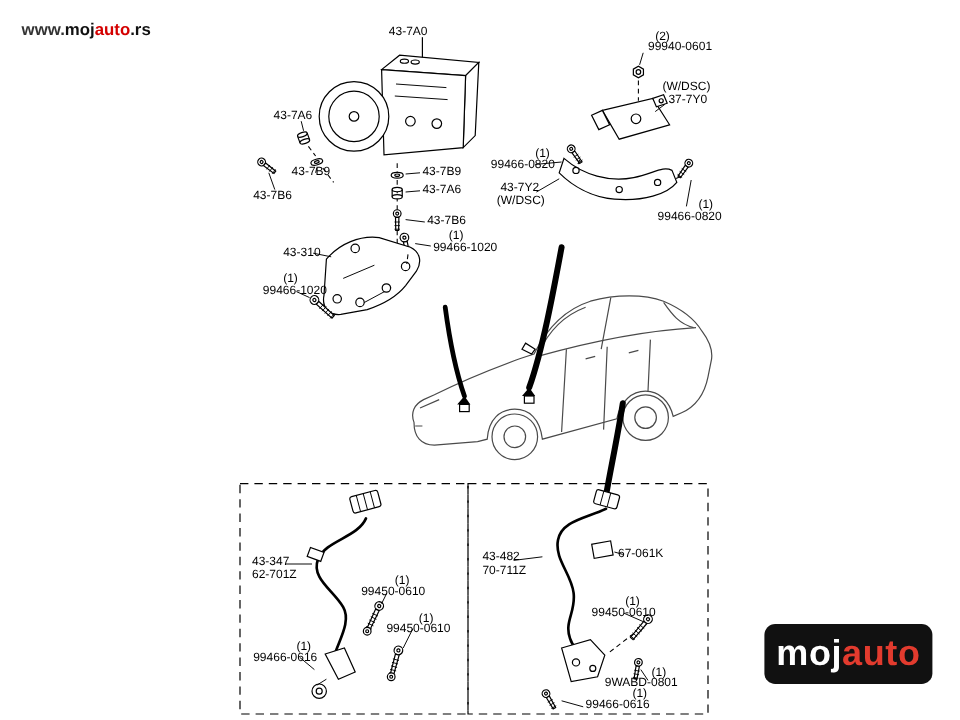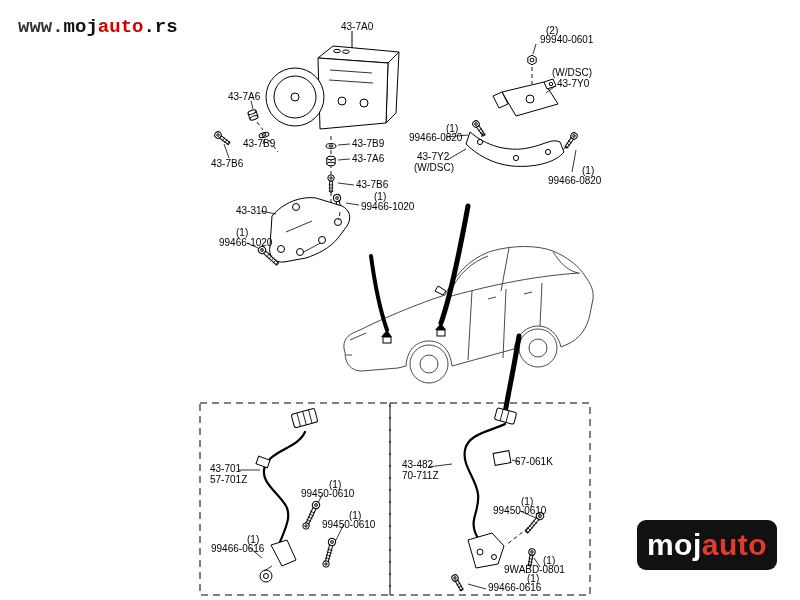--- a/index.html
+++ b/index.html
@@ -1,20 +1,20 @@
 <!DOCTYPE html>
 <html><head>
 <meta charset="utf-8">
 <style>
   html,body{margin:0;padding:0;background:#fff;}
   .stage{position:relative;width:800px;height:600px;background:#fff;overflow:hidden;
          font-family:"Liberation Sans",sans-serif;}
   .stage svg{position:absolute;left:0;top:0;}
   .lbl{position:absolute;font-size:10px;line-height:10px;color:#000;white-space:nowrap;}
-  .hdr{position:absolute;left:18px;top:16px;font-size:19px;font-weight:bold;color:#111;font-family:Liberation Mono, monospace;}
+  .hdr{position:absolute;left:18px;top:16px;font-size:14px;font-weight:bold;color:#111;}
   .hdr .www{font-weight:bold;color:#333;}
   .wm{position:absolute;left:637px;top:520px;width:140px;height:50px;border-radius:9px;
       display:flex;align-items:center;justify-content:center;font-size:30px;font-weight:bold;}
   .wm span{letter-spacing:.5px;}
   
   .ln{stroke:#000;fill:none;stroke-width:1;}
   .t{stroke-width:.8;}
   .wh{fill:#fff;stroke:#000;stroke-width:1;}
   .dash{stroke:#000;fill:none;stroke-width:.9;stroke-dasharray:4 3;}
   .car{stroke:#4a4a4a;fill:none;stroke-width:1;}
@@ -192,26 +192,26 @@
       <use href="#boltS" transform="translate(455,578) rotate(60)"></use>
       <path class="dash" d="M528,528 L506,545"></path>
       <path class="ln t" d="M428,467 L452,464 M519,462 L512,460 M520,511 L536,518 M540,567 L534,558 M486,589 L468,584"></path>
     </g>
   </svg>
 
   <div class="hdr">
     <span class="www">www.</span><span>moj</span><span style="color: rgb(212, 0, 0);">auto</span><span>.rs</span>
   </div>
 
-  <span class="lbl" style="left:341px;top:22px">43-7A0</span>
+  <span class="lbl" style="left:324px;top:22px">43-7A0</span>
 
   <span class="lbl" style="left:546px;top:26px">(2)</span>
   <span class="lbl" style="left:540px;top:35px">99940-0601</span>
   <span class="lbl" style="left:552px;top:68px">(W/DSC)</span>
-  <span class="lbl" style="left:557px;top:79px">43-7Y0</span>
+  <span class="lbl" style="left:557px;top:79px">37-7Y0</span>
 
   <span class="lbl" style="left:228px;top:92px">43-7A6</span>
   <span class="lbl" style="left:243px;top:139px">43-7B9</span>
   <span class="lbl" style="left:211px;top:159px">43-7B6</span>
 
   <span class="lbl" style="left:352px;top:139px">43-7B9</span>
   <span class="lbl" style="left:352px;top:154px">43-7A6</span>
   <span class="lbl" style="left:356px;top:180px">43-7B6</span>
   <span class="lbl" style="left:374px;top:192px">(1)</span>
   <span class="lbl" style="left:361px;top:202px">99466-1020</span>
@@ -220,22 +220,22 @@
   <span class="lbl" style="left:236px;top:228px">(1)</span>
   <span class="lbl" style="left:219px;top:238px">99466-1020</span>
 
   <span class="lbl" style="left:446px;top:124px">(1)</span>
   <span class="lbl" style="left:409px;top:133px">99466-0820</span>
   <span class="lbl" style="left:417px;top:152px">43-7Y2</span>
   <span class="lbl" style="left:414px;top:163px">(W/DSC)</span>
   <span class="lbl" style="left:582px;top:166px">(1)</span>
   <span class="lbl" style="left:548px;top:176px">99466-0820</span>
 
-  <span class="lbl" style="left:210px;top:464px">43-701</span>
-  <span class="lbl" style="left:210px;top:475px">57-701Z</span>
+  <span class="lbl" style="left:210px;top:464px">43-347</span>
+  <span class="lbl" style="left:210px;top:475px">62-701Z</span>
   <span class="lbl" style="left:329px;top:480px">(1)</span>
   <span class="lbl" style="left:301px;top:489px">99450-0610</span>
   <span class="lbl" style="left:349px;top:511px">(1)</span>
   <span class="lbl" style="left:322px;top:520px">99450-0610</span>
   <span class="lbl" style="left:247px;top:535px">(1)</span>
   <span class="lbl" style="left:211px;top:544px">99466-0616</span>
 
   <span class="lbl" style="left:402px;top:460px">43-482</span>
   <span class="lbl" style="left:402px;top:471px">70-711Z</span>
   <span class="lbl" style="left:515px;top:457px">67-061K</span>

